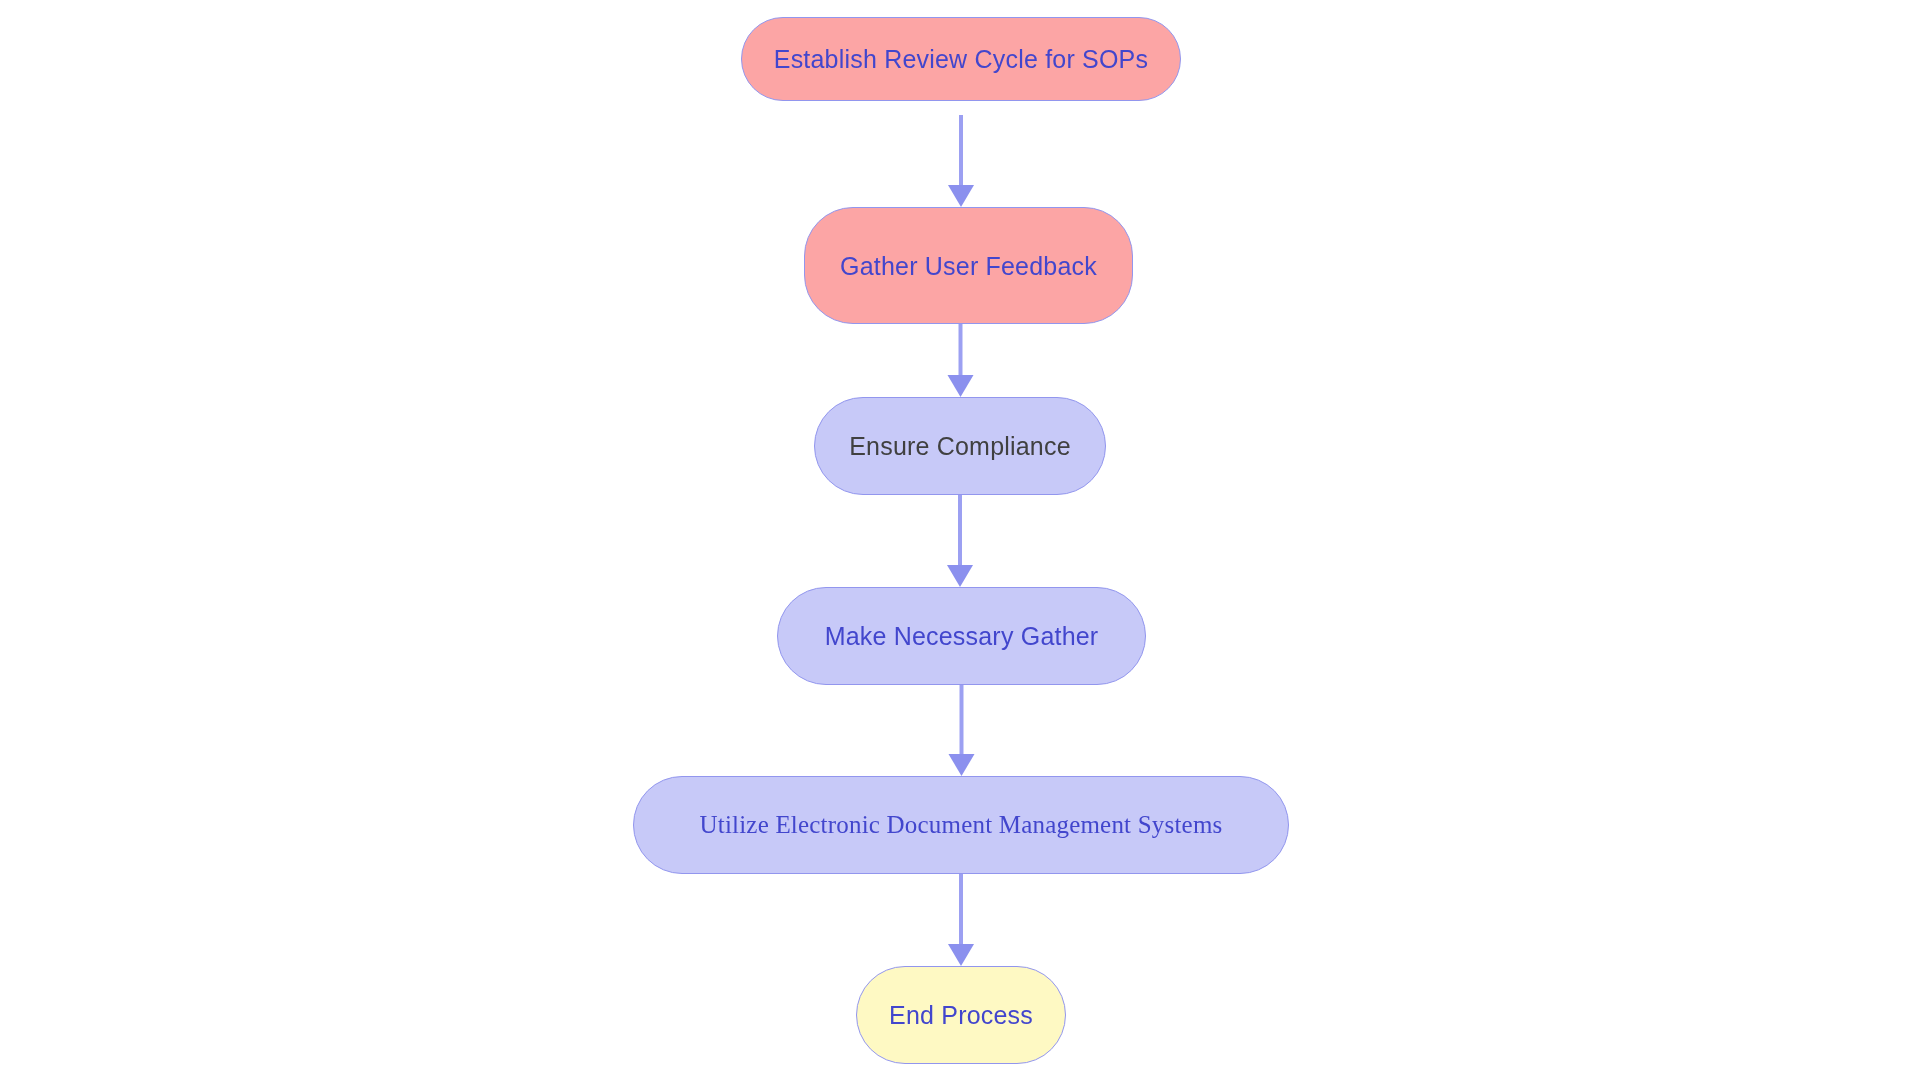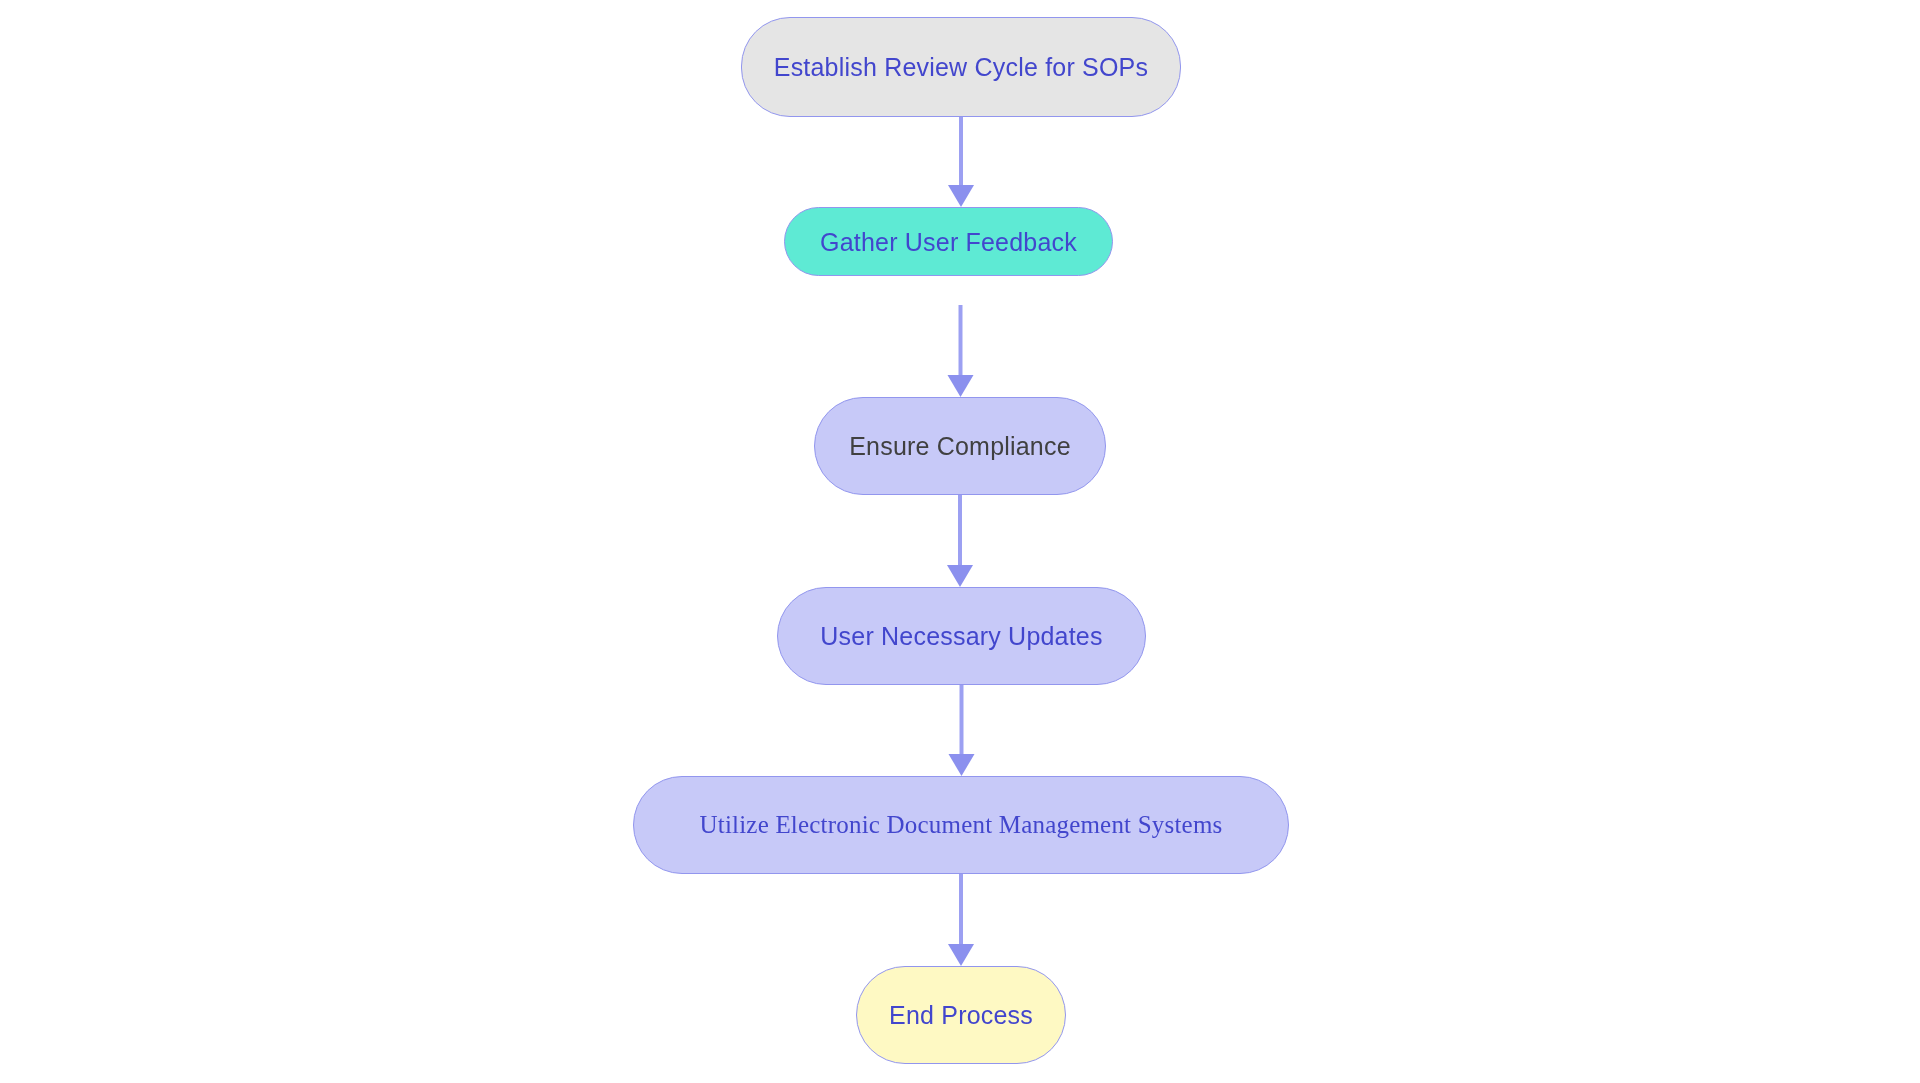--- a/index.html
+++ b/index.html
@@ -59,31 +59,31 @@
       </g>
       <g>
         <line x1="961.5" y1="685" x2="961.5" y2="756" stroke="#9ca0f2" stroke-width="4"></line>
         <polygon points="948.5,754 974.5,754 961.5,776" fill="#8b90ee"></polygon>
       </g>
       <g>
         <line x1="961" y1="874" x2="961" y2="946" stroke="#9ca0f2" stroke-width="4"></line>
         <polygon points="948,944 974,944 961,966" fill="#8b90ee"></polygon>
       </g>
     </svg>
-<div class="flow-node" style="left: 741px; top: 17px; width: 440px; height: 100px; background: #e5e5e5; border-color: rgb(146, 150, 238); color: rgb(66, 70, 205);">
+<div class="flow-node" style="left: 741px; top: 17px; width: 440px; height: 84px; background: #fca5a5; border-color: rgb(146, 150, 238); color: rgb(66, 70, 205);">
       <span>Establish Review Cycle for SOPs</span>
     </div>
-    <div class="flow-node" style="left: 784px; top: 207px; width: 329px; height: 69px; background: #5eead4; border-color: rgb(146, 150, 238); color: rgb(66, 70, 205);">
+    <div class="flow-node" style="left: 804px; top: 207px; width: 329px; height: 117px; background: #fca5a5; border-color: rgb(146, 150, 238); color: rgb(66, 70, 205);">
       <span>Gather User Feedback</span>
     </div>
     <div class="flow-node" style="left: 814px; top: 397px; width: 292px; height: 98px; background: rgb(199, 201, 248); border-color: rgb(146, 150, 238); color: #404040;">
       <span>Ensure Compliance</span>
     </div>
     <div class="flow-node" style="left: 777px; top: 587px; width: 369px; height: 98px; background: rgb(199, 201, 248); border-color: rgb(146, 150, 238); color: rgb(66, 70, 205);">
-      <span>User Necessary Updates</span>
+      <span>Make Necessary Gather</span>
     </div>
     <div class="flow-node" style="left: 633px; top: 776px; width: 656px; height: 98px; background: rgb(199, 201, 248); border-color: rgb(146, 150, 238); color: rgb(66, 70, 205); font-family: Liberation Serif, serif;">
       <span>Utilize Electronic Document Management Systems</span>
     </div>
     <div class="flow-node" style="left: 856px; top: 966px; width: 210px; height: 98px; background: #fef9c3; border-color: rgb(146, 150, 238); color: rgb(66, 70, 205);">
       <span>End Process</span>
     </div>
   </div>
 
 </body></html>

